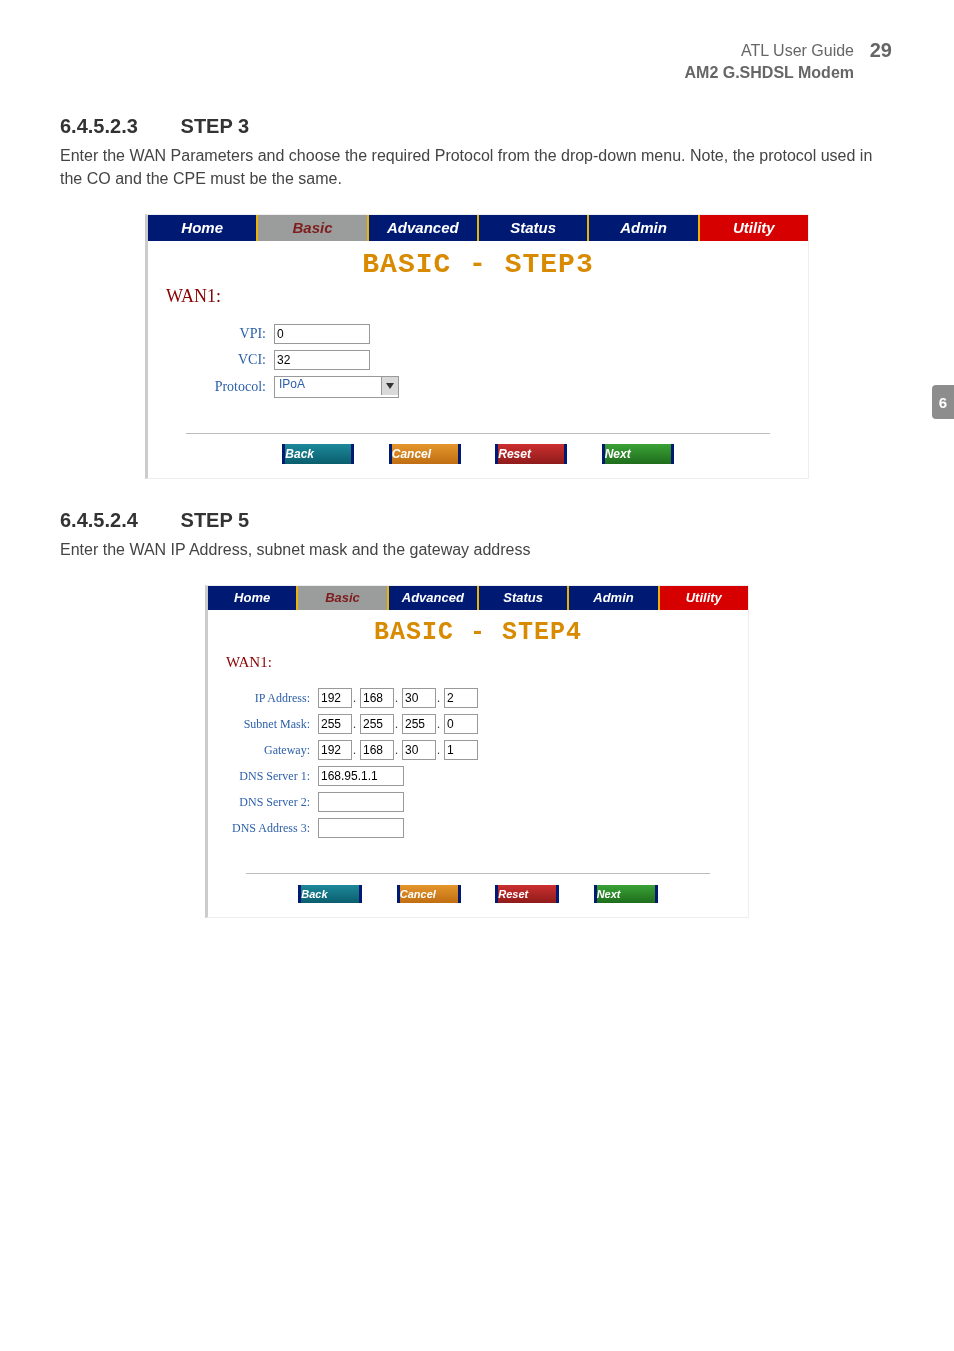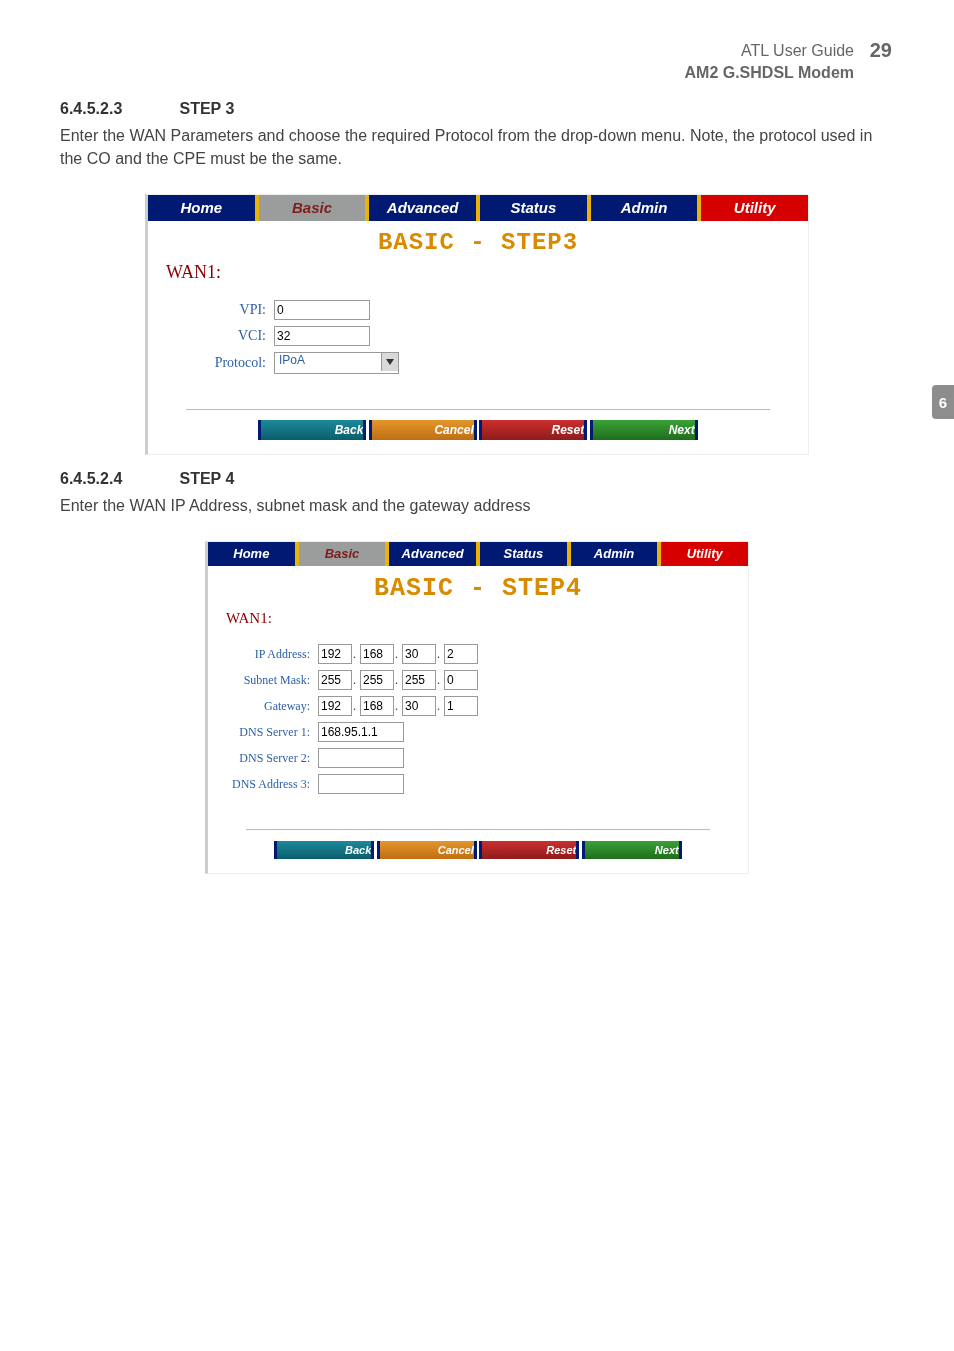--- a/index.html
+++ b/index.html
@@ -48,23 +48,23 @@
     font-weight: bold;
     font-size: 15px;
     display: flex;
     align-items: center;
     justify-content: center;
     border-top-left-radius: 4px;
     border-bottom-left-radius: 4px;
   }
   .section-heading {
     font-weight: bold;
-    font-size: 16px;
+    font-size: 20px;
     color: #333;
-    margin-top: 15px;
+    margin-top: 30px;
   }
   .section-heading .num { display: inline-block; width: 115px; }
   .body-text {
     font-size: 16px;
     color: #444;
     margin-top: 6px;
     line-height: 1.45;
   }
 
   
@@ -85,33 +85,33 @@
     height: 26px;
   }
   .navbar .tab {
     flex: 1;
     text-align: center;
     font-weight: bold;
     font-style: italic;
     color: #fff;
     font-size: 15px;
     line-height: 26px;
-    border-right: 4px solid #eab308;
+    border-right: 2px solid #eab308;
     position: relative;
   }
   .shot.step4 .navbar .tab { font-size: 13px; line-height: 24px; }
   .shot.step4 .navbar { height: 24px; }
   .navbar .tab:last-child { border-right: none; }
   .navbar .blue { background: #001a73; }
   .navbar .red  { background: #d60000; }
   .navbar .grey { background: #9a9d9c; color: #7f1d1d; }
 
   .panel-title {
     text-align: center;
-    font-size: 24px;
+    font-size: 28px;
     font-weight: bold;
     font-family: "Courier New", monospace;
     color: #d88a00;
     letter-spacing: 1px;
     padding: 8px 0 4px 0;
   }
   .shot.step4 .panel-title { font-size: 25px; }
 
   .panel-body { padding: 2px 18px 18px 18px; }
   .wan-label {
@@ -181,28 +181,27 @@
     border-top: 1px solid #bbb;
     margin: 14px 38px 10px 38px;
   }
 
   .btn-row { text-align: center; padding-bottom: 14px; }
   .pill {
     display: inline-block;
     min-width: 66px;
     height: 20px;
     line-height: 20px;
-    margin: 0 2px;
+    margin: 0 18px;
     font-size: 12px;
     font-weight: bold;
     color: #fff;
-    text-align: right;
+    text-align: left;
     font-style: italic;
     position: relative;
-    padding-left: 36px;
   }
   .shot.step4 .pill { min-width: 58px; font-size: 11px; height: 18px; line-height: 18px; }
   .pill.teal   { background: linear-gradient(#1d899a,#0a5e6d); }
   .pill.orange { background: linear-gradient(#e4962c,#c06e12); }
   .pill.red    { background: linear-gradient(#cc2f2f,#8f1b1b); }
   .pill.green  { background: linear-gradient(#3aa236,#1f6d1c); }
   .pill::before, .pill::after {
     content: "";
     position: absolute;
     top: 0; bottom: 0;
@@ -273,21 +272,21 @@
     <div class="btn-row">
       <span class="pill teal">Back</span>
       <span class="pill orange">Cancel</span>
       <span class="pill red">Reset</span>
       <span class="pill green">Next</span>
     </div>
   </div>
 
   <div class="section-heading">
     <span class="num">6.4.5.2.4</span>
-    <span>STEP 4</span>
+    <span>STEP 5</span>
   </div>
   <div class="body-text">Enter the WAN IP Address, subnet mask and the gateway address</div>
 
   <div class="shot step4">
     <div class="navbar">
       <div class="tab blue">Home</div>
       <div class="tab grey">Basic</div>
       <div class="tab blue">Advanced</div>
       <div class="tab blue">Status</div>
       <div class="tab blue">Admin</div>

